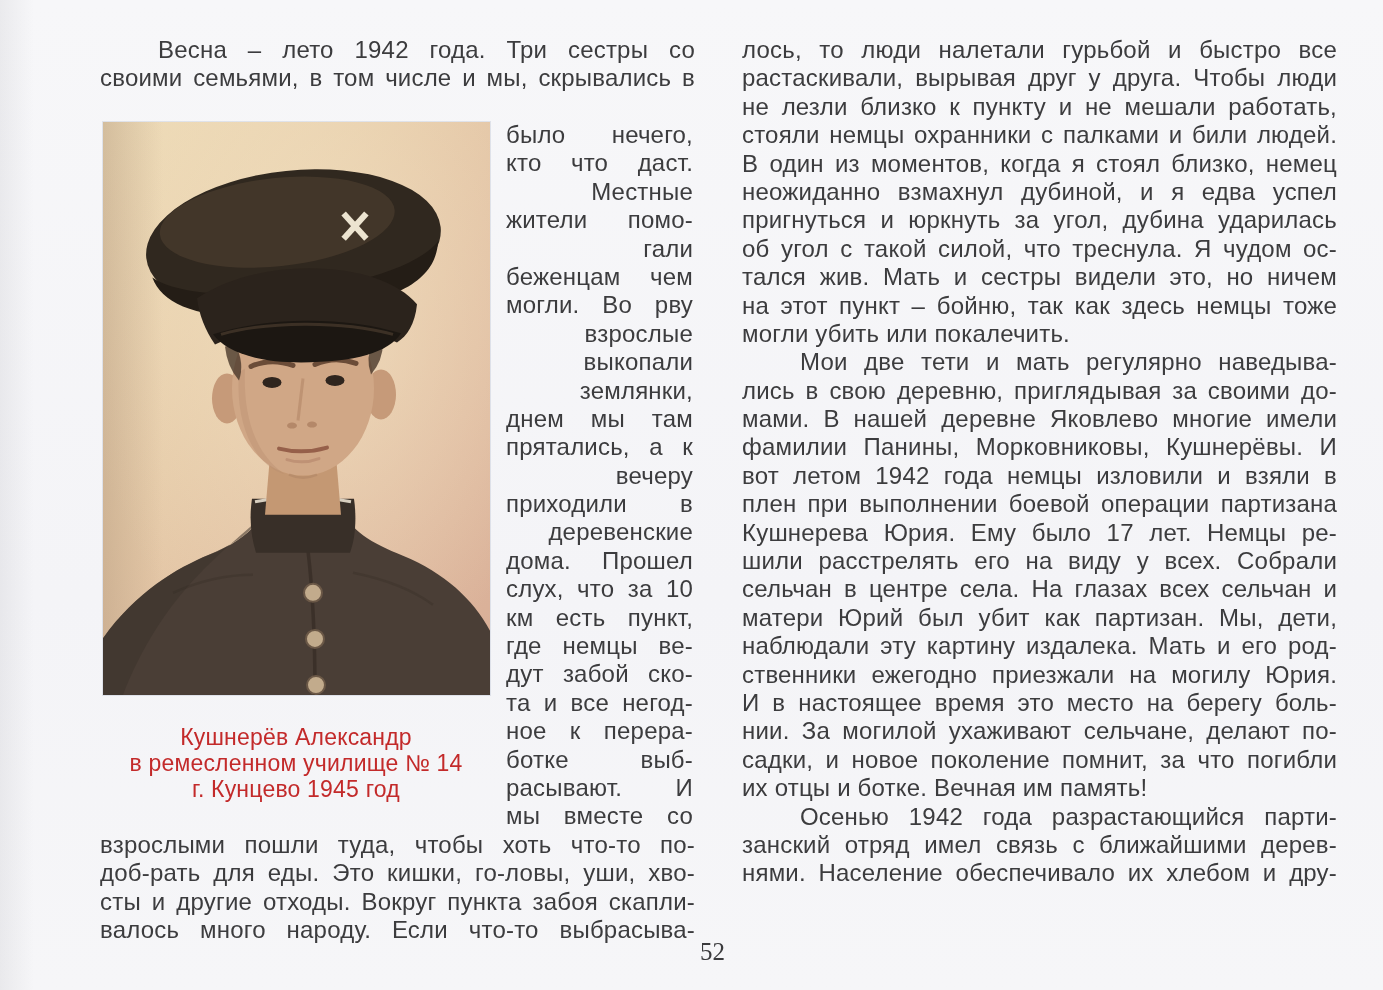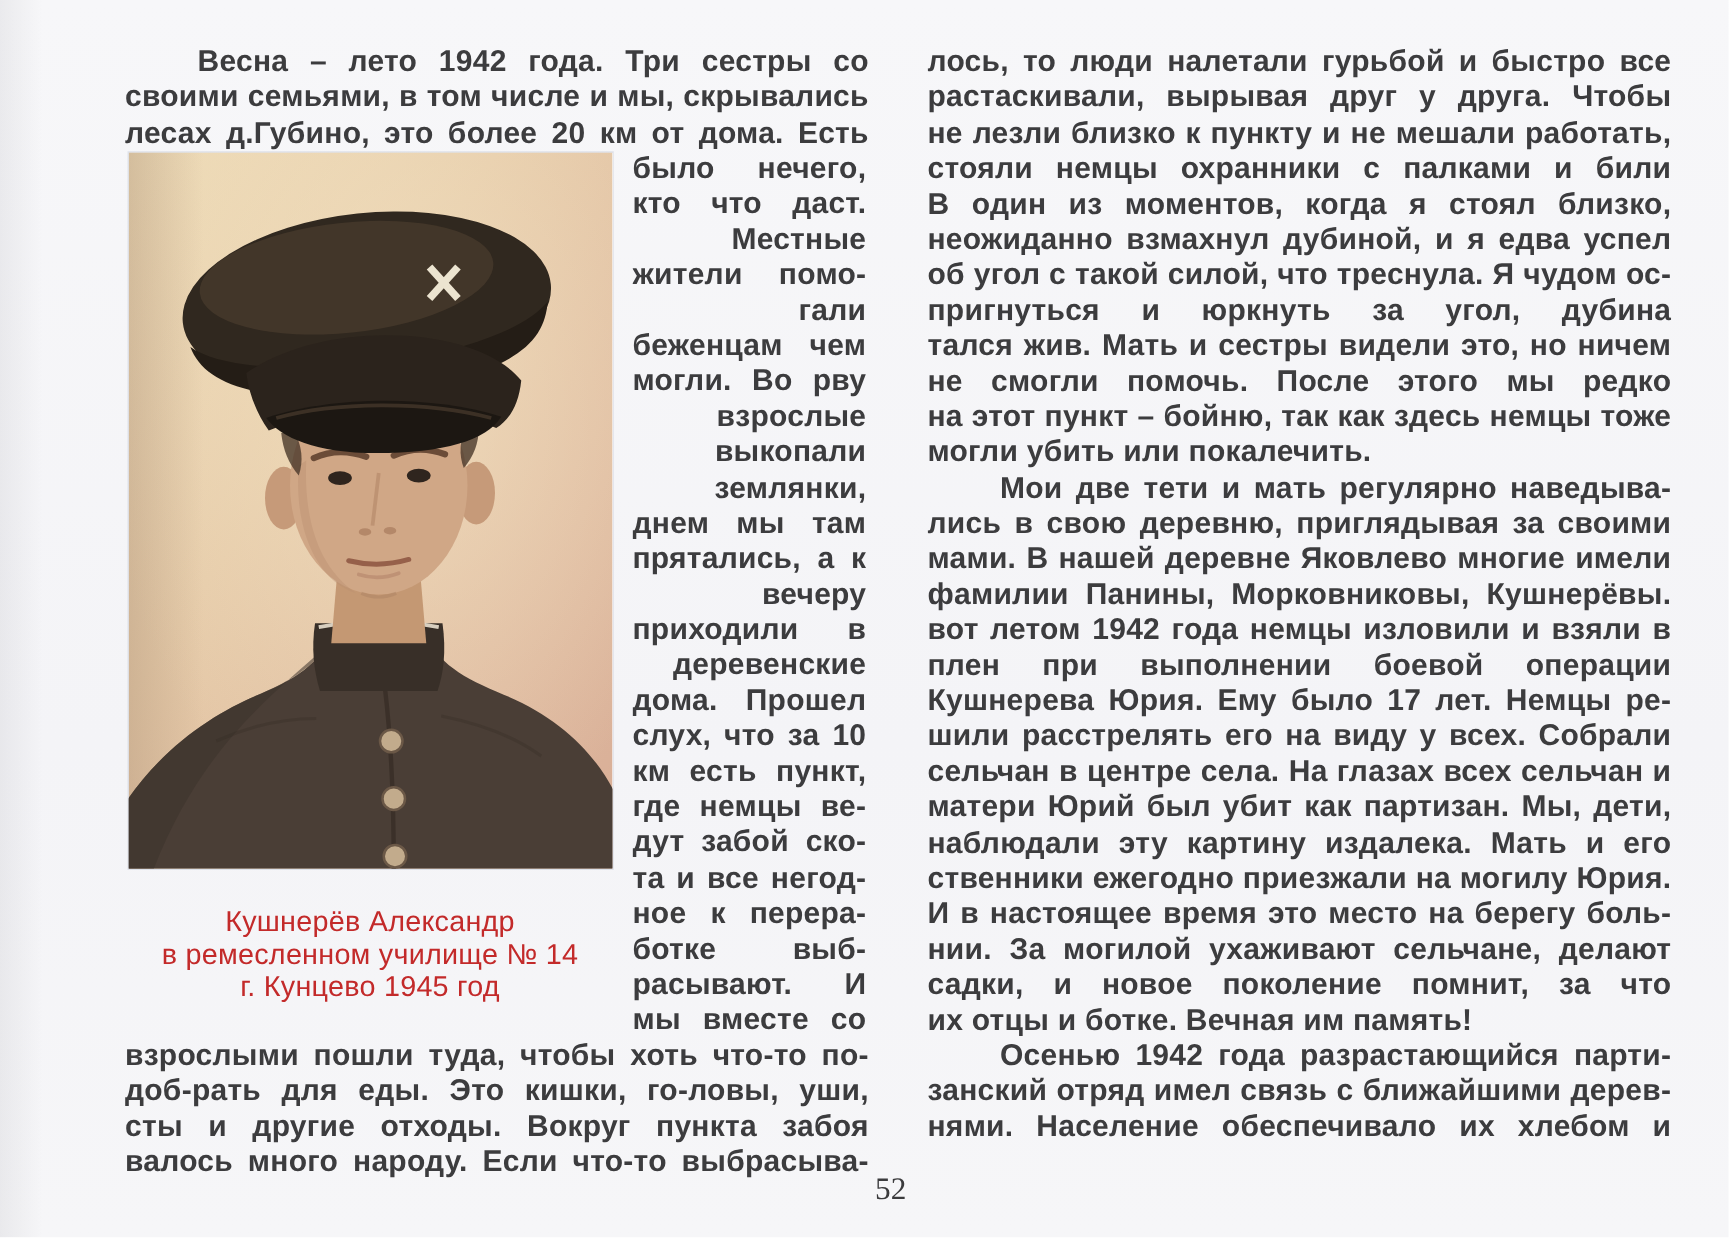--- a/index.html
+++ b/index.html
@@ -8,21 +8,21 @@
     width:1383px;height:990px;
     background:linear-gradient(180deg,#f7f7f9 0%,#f4f4f7 60%,#f6f6f8 100%);
     font-family:"Liberation Sans", sans-serif;
     overflow:hidden;
   }
   .page::before{
     content:"";position:absolute;left:0;top:0;bottom:0;width:34px;
     background:linear-gradient(90deg,rgba(120,120,130,0.10),rgba(120,120,130,0));
     pointer-events:none;
   }
-  .lines{position:absolute;font-weight:bold;}
+  .lines{position:absolute;}
   .lines .line{
     height:28.4px;line-height:28.4px;
     font-size:24px;color:#3c3c3e;
     overflow:hidden;
     letter-spacing:0.2px;
   }
   .la-j{text-align:justify;text-align-last:justify;}
   .la-l{text-align:left;text-align-last:left;}
   .la-r{text-align-last:right;}
   .ind{padding-left:58px;box-sizing:border-box;}
@@ -43,21 +43,20 @@
   }
 </style>
 </head>
 <body>
 
 <div class="page">
 
   <div class="lines" style="left:100px;top:36px;width:595px">
       <div class="line la-j ind">Весна – лето 1942 года. Три сестры со</div>
       <div class="line la-j">своими семьями, в том числе и мы, скрывались в</div>
-      <div class="line la-j">лесах д.Губино, это более 20 км от дома. Есть</div>
     </div>
 
   <div class="photo">
     <svg viewBox="0 0 387 572" preserveAspectRatio="none">
       <defs>
         <linearGradient id="bgGrad" x1="0" y1="0" x2="1" y2="1">
           <stop offset="0" stop-color="#eedcb8"></stop>
           <stop offset="0.38" stop-color="#e6cba9"></stop>
           <stop offset="0.72" stop-color="#dfbba0"></stop>
           <stop offset="1" stop-color="#d8ad96"></stop>
@@ -180,24 +179,23 @@
       <div class="line la-j">валось много народу. Если что-то выбрасыва-</div>
     </div>
 
   <div class="lines" style="left:742px;top:36px;width:595px">
       <div class="line la-j">лось, то люди налетали гурьбой и быстро все</div>
       <div class="line la-j">растаскивали, вырывая друг у друга. Чтобы люди</div>
       <div class="line la-j">не лезли близко к пункту и не мешали работать,</div>
       <div class="line la-j">стояли немцы охранники с палками и били людей.</div>
       <div class="line la-j">В один из моментов, когда я стоял близко, немец</div>
       <div class="line la-j">неожиданно взмахнул дубиной, и я едва успел</div>
+      <div class="line la-j">пригнуться и юркнуть за угол, дубина ударилась</div>
       <div class="line la-j">об угол с такой силой, что треснула. Я чудом ос-</div>
-      <div class="line la-j">пригнуться и юркнуть за угол, дубина ударилась</div>
       <div class="line la-j">тался жив. Мать и сестры видели это, но ничем</div>
-      <div class="line la-j">не смогли помочь. После этого мы редко ходили</div>
       <div class="line la-j">на этот пункт – бойню, так как здесь немцы тоже</div>
       <div class="line la-l">могли убить или покалечить.</div>
       <div class="line la-j ind">Мои две тети и мать регулярно наведыва-</div>
       <div class="line la-j">лись в свою деревню, приглядывая за своими до-</div>
       <div class="line la-j">мами. В нашей деревне Яковлево многие имели</div>
       <div class="line la-j">фамилии Панины, Морковниковы, Кушнерёвы. И</div>
       <div class="line la-j">вот летом 1942 года немцы изловили и взяли в</div>
       <div class="line la-j">плен при выполнении боевой операции партизана</div>
       <div class="line la-j">Кушнерева Юрия. Ему было 17 лет. Немцы ре-</div>
       <div class="line la-j">шили расстрелять его на виду у всех. Собрали</div>

